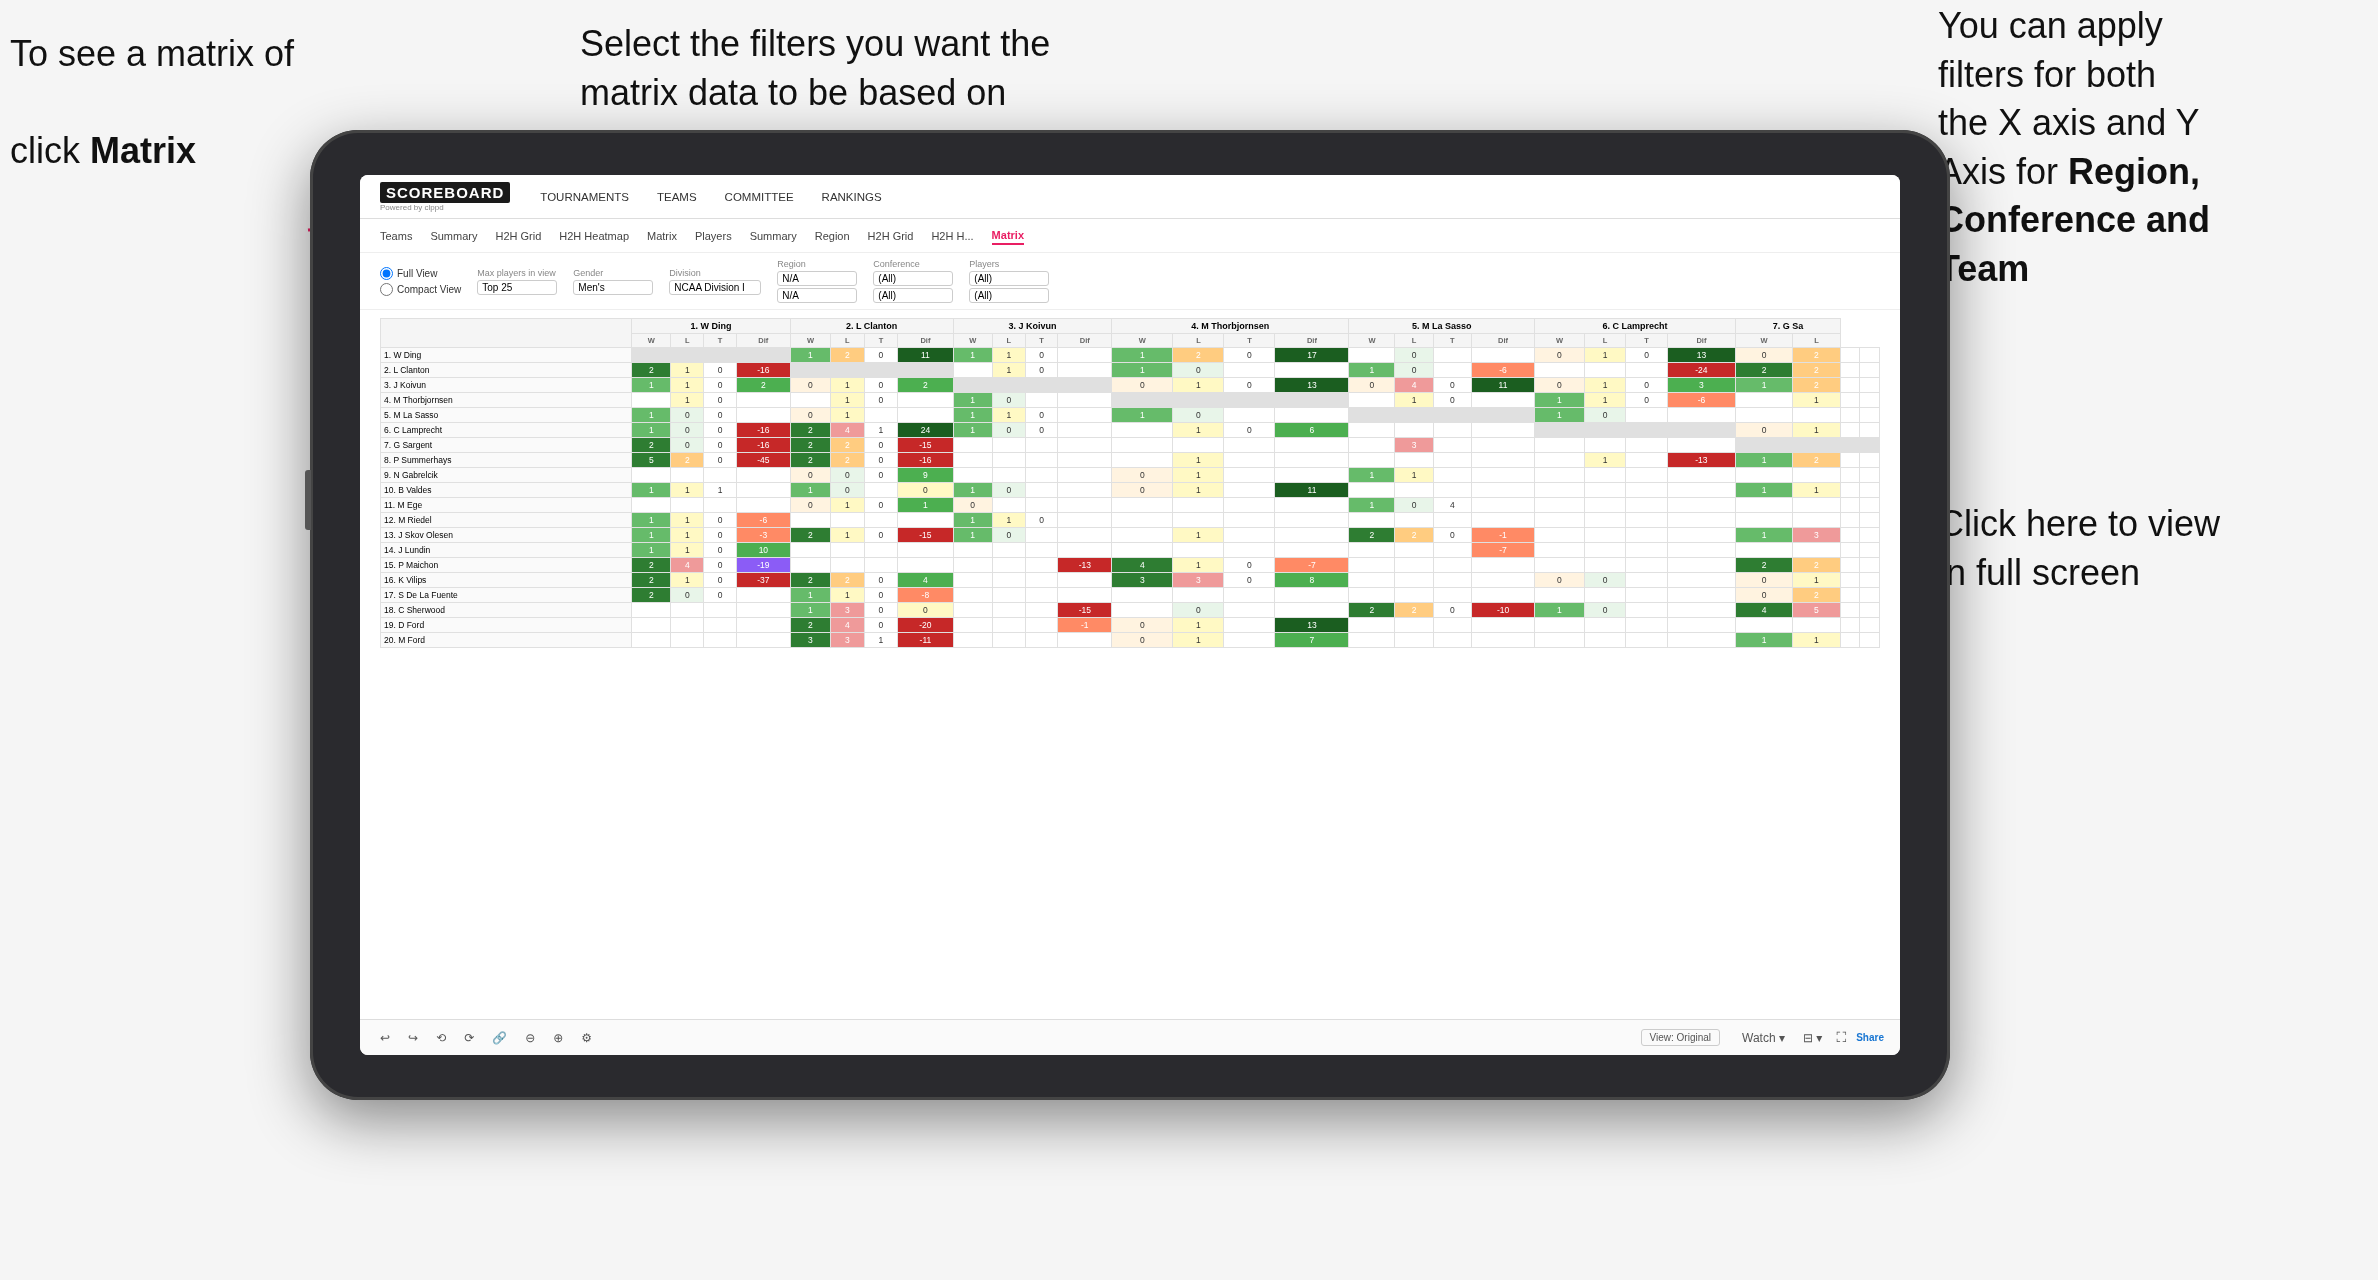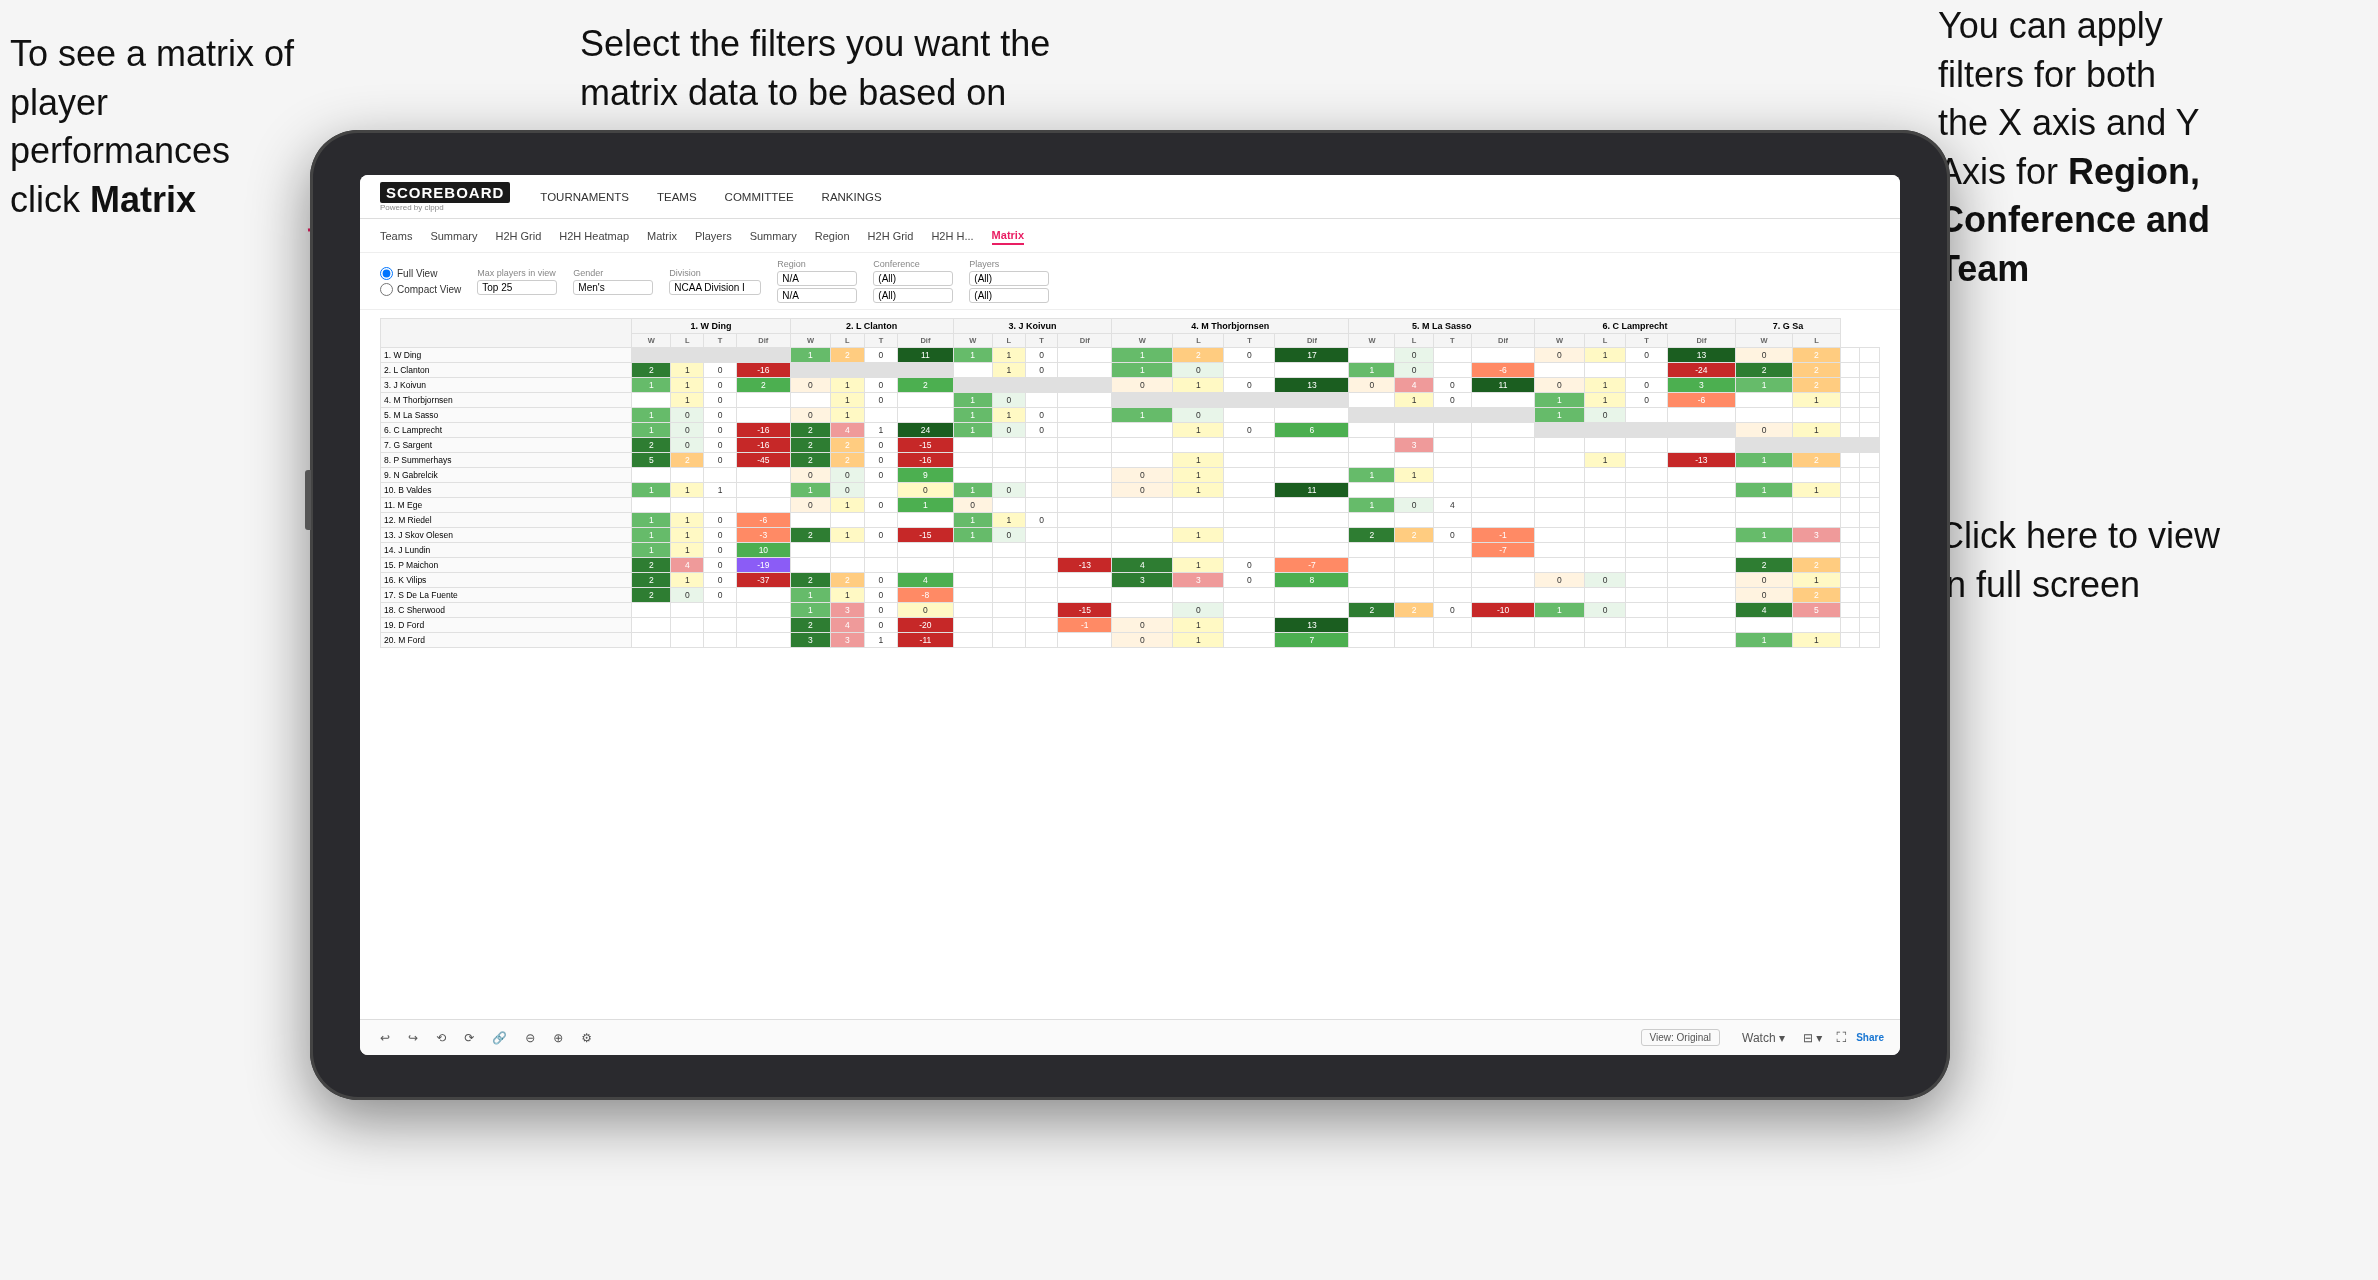--- a/index.html
+++ b/index.html
@@ -34,21 +34,21 @@
     }
 
     #ann-right-top {
       right: 60px;
       top: 2px;
       width: 380px;
     }
 
     #ann-right-bottom {
       right: 60px;
-      top: 512px;
+      top: 500px;
       width: 380px;
     }
 
     
     .arrows-overlay {
       position: absolute;
       top: 0; left: 0;
       width: 2378px;
       height: 1280px;
       pointer-events: none;
@@ -272,21 +272,21 @@
       font-size: 10px;
       color: #1976d2;
       font-weight: 600;
     }
   </style>
 </head>
 <body>
 
 <div class="annotation" id="ann-left">
   <span>To see a matrix of</span><br>
-  <span>player performances</span><br>
+  <br>
   <span>click </span><strong>Matrix</strong>
 </div>
 
 <div class="annotation" id="ann-center">
   <span>Select the filters you want the matrix data to be based on</span>
 </div>
 
 <div class="annotation" id="ann-right-top">
   <span>You  can apply</span><br>
   <span>filters for both</span><br>

